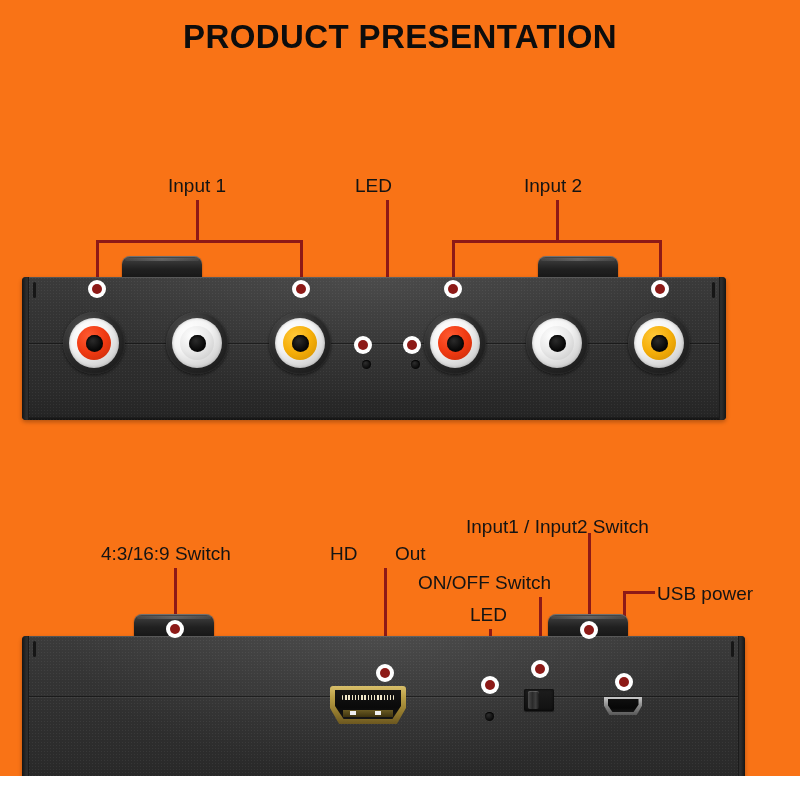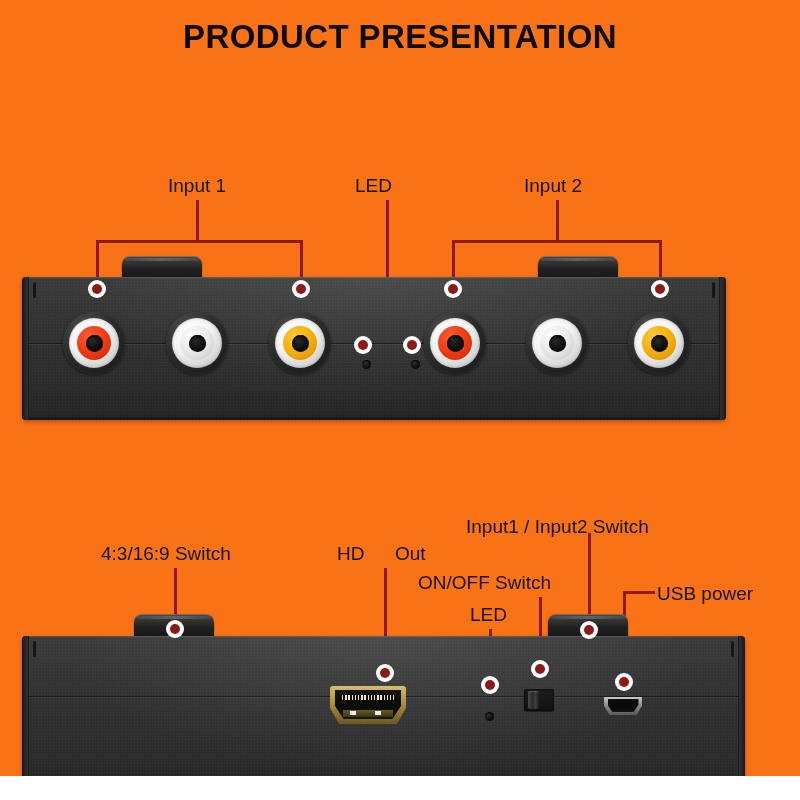--- a/index.html
+++ b/index.html
@@ -379,21 +379,21 @@
   </div>
 
   <div class="dot" style="left:88px;  top:280px;"></div>
   <div class="dot" style="left:292px; top:280px;"></div>
   <div class="dot" style="left:354px; top:336px;"></div>
   <div class="dot" style="left:403px; top:336px;"></div>
   <div class="dot" style="left:444px; top:280px;"></div>
   <div class="dot" style="left:651px; top:280px;"></div>
 
   <div class="lbl" style="left:101px; top:544px;">4:3/16:9 Switch</div>
-  <div class="lbl" style="left:337px; top:544px;">HD</div>
+  <div class="lbl" style="left:330px; top:544px;">HD</div>
   <div class="lbl" style="left:395px; top:544px;text-align:center;">Out</div>
   <div class="lbl" style="left:466px; top:509px;margin-top:8px;">Input1 / Input2 Switch</div>
   <div class="lbl" style="left:418px; top:573px;">ON/OFF Switch</div>
   <div class="lbl" style="left:470px; top:605px;">LED</div>
   <div class="lbl" style="left:657px; top:584px;">USB power</div>
 
   <div class="ln-v" style="left:174px; top:568px; height:61px;"></div>
 
   <div class="ln-v" style="left:384px; top:568px; height:105px;"></div>
 

